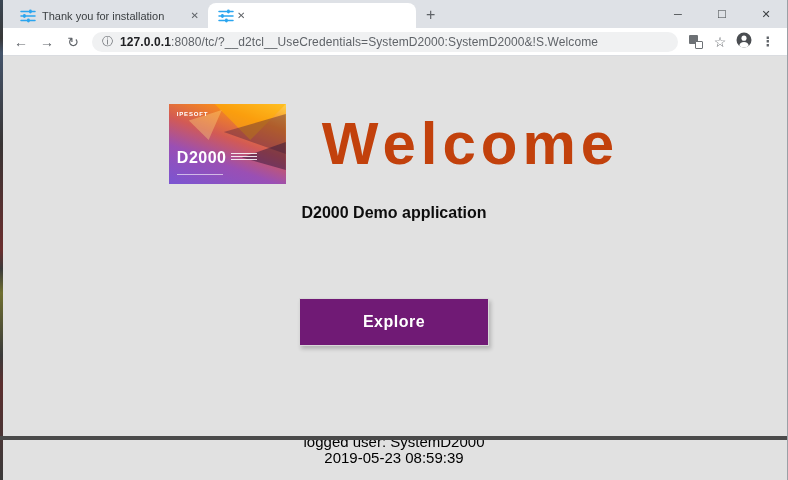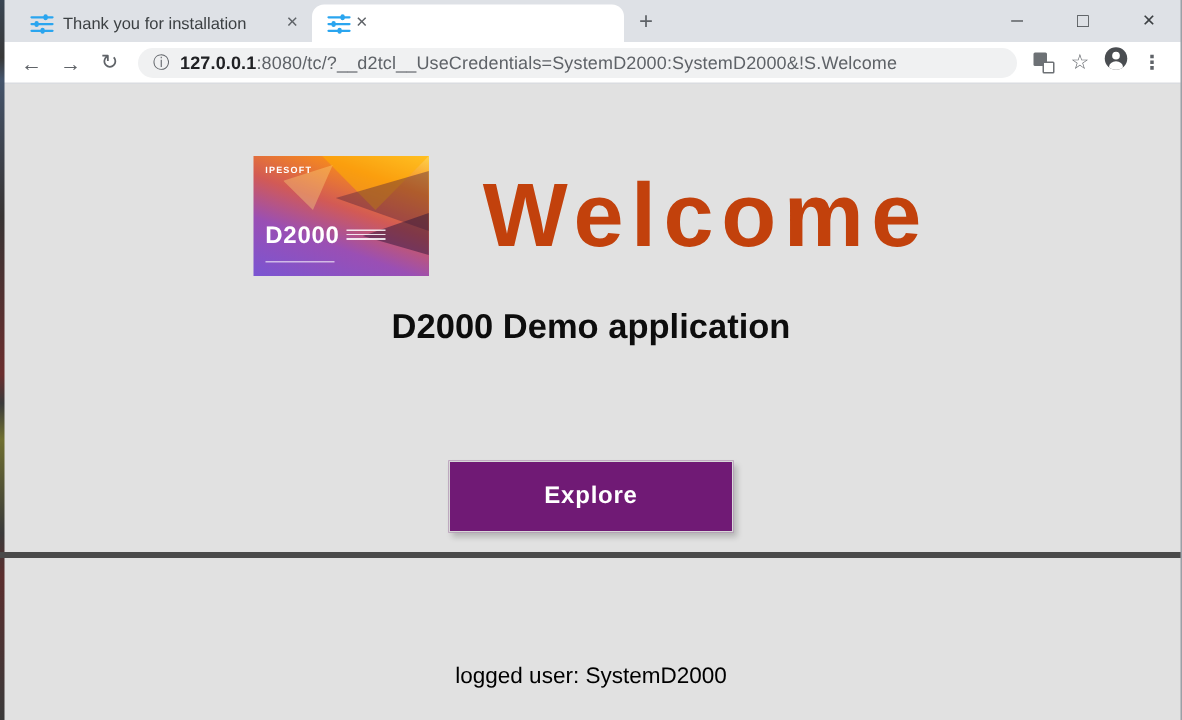--- a/index.html
+++ b/index.html
@@ -2,21 +2,21 @@
 <html><head>
 <meta charset="utf-8">
 <style>
   * { box-sizing: border-box; }
   html,body { margin:0; padding:0; }
   body {
     width:788px; height:480px; overflow:hidden;
     font-family:"Liberation Sans","DejaVu Sans",sans-serif;
     background:#e1e1e1;
   }
-  .browser-window { position:relative; width:788px; height:372px; background:#e1e1e1; }
+  .browser-window { position:relative; width:788px; height:440px; background:#e1e1e1; }
 
   
   .tab-bar {
     height:28px; background:#dee1e6; display:flex; align-items:flex-end;
     padding-left:10px; position:relative;
   }
   .tab {
     height:25px; display:flex; align-items:center;
     padding:0 6px 0 10px; cursor:default; min-width:0;
   }
@@ -93,21 +93,21 @@
     background:repeating-linear-gradient(to bottom, rgba(255,255,255,0.85) 0 1px, transparent 1px 3px);
   }
   .logo .baseline-rule {
     position:absolute; left:8px; bottom:9px; width:46px; height:1px;
     background:rgba(255,255,255,0.6);
   }
   .page-title {
     margin:0; font-size:60px; font-weight:bold; color:#c2410c; letter-spacing:5px;
     line-height:80px; white-space:nowrap;
   }
-  .page-subtitle { margin:20px 0 0; font-size:23px; font-weight:bold; color:#0d0d0d; }
+  .page-subtitle { margin:20px 0 0; font-size:16px; font-weight:bold; color:#0d0d0d; }
   .btn-row { margin-top:76px; }
   .explore-button {
     width:190px; height:48px; background:#701a75; color:#ffffff;
     font-family:inherit; font-size:16px; font-weight:bold; letter-spacing:0.5px;
     border:1px solid #d8d8d8; box-shadow:2px 3px 4px rgba(0,0,0,0.2); cursor:pointer;
   }
   .footer { margin-top:88px; font-size:15px; color:#000000; line-height:16px; }
 
   
   .left-sliver {
@@ -223,19 +223,20 @@
     </div>
 
     <h2 class="page-subtitle">D2000 Demo application</h2>
 
     <div class="btn-row">
       <button class="explore-button">Explore</button>
     </div>
 
     <div class="footer">
       <div>logged user: SystemD2000</div>
+      <div>2019-05-23 08:59:39</div>
     </div>
   </div>
 
   <div class="left-sliver"></div>
   <div class="bottom-sliver"></div>
   <div class="right-edge"></div>
 </div>
 
 </body></html>

